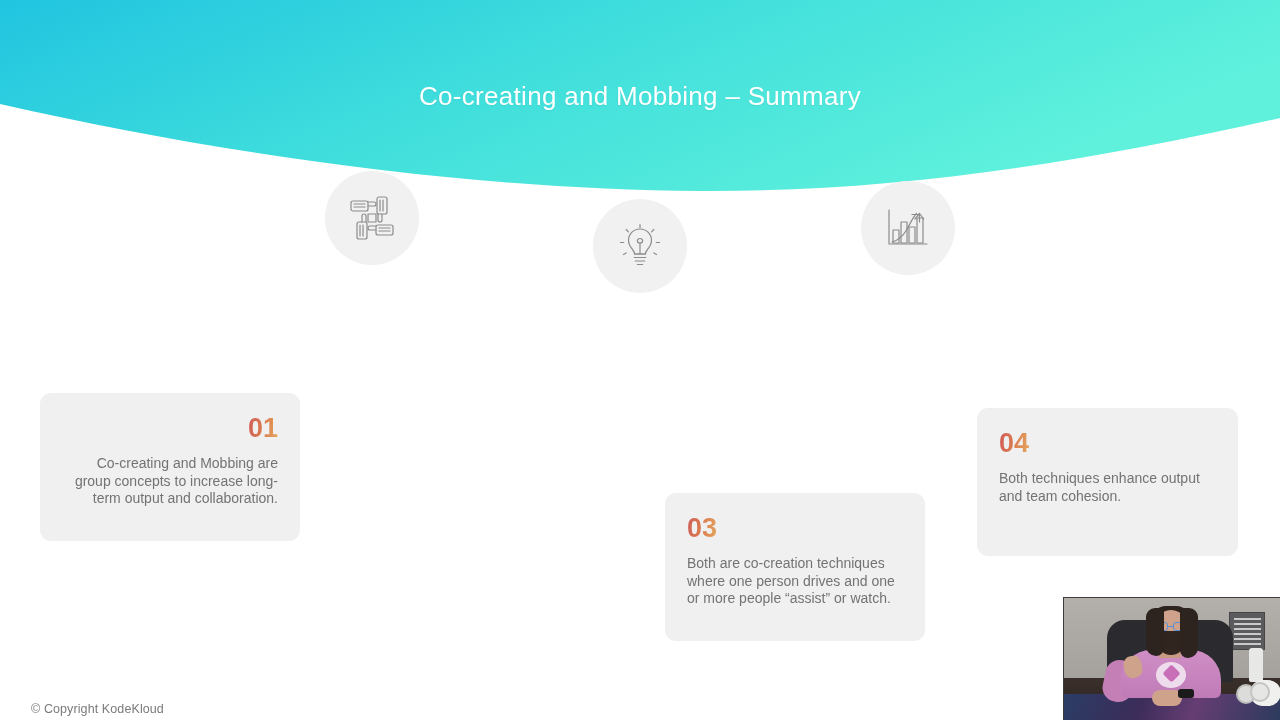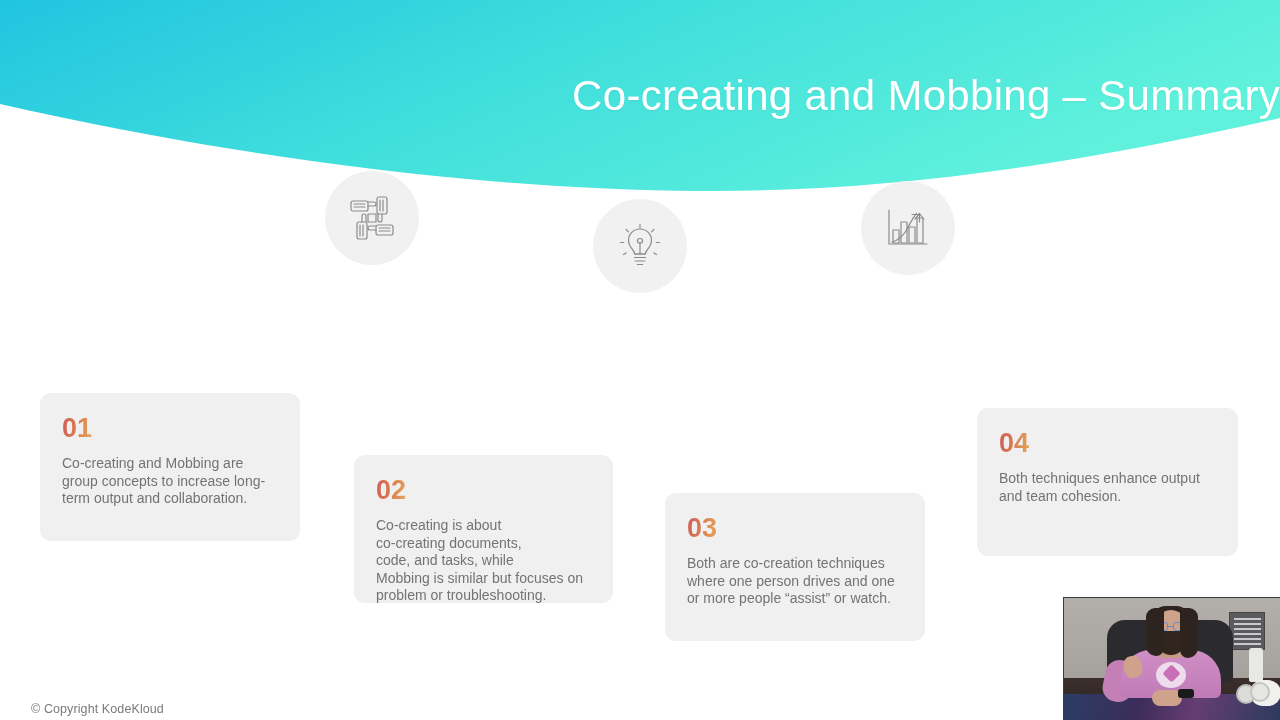--- a/index.html
+++ b/index.html
@@ -27,23 +27,23 @@
     height:200px;
     overflow:hidden;
   }
   .header-band svg { display:block; width:1280px; height:200px; }
 
   .slide-title {
     position:absolute;
     top:74px;
     left:0;
     width:1280px;
-    text-align:right;
+    text-align:center;
     color:#ffffff;
-    font-size:42px;
+    font-size:26px;
     font-weight:400;
     letter-spacing:0.3px;
     line-height:44px;
     white-space:nowrap;
     text-shadow:0 1px 2px rgba(0,0,0,0.05);
   }
 
   
   .icon-badge {
     position:absolute;
@@ -78,21 +78,21 @@
     -webkit-text-fill-color:transparent;
     display:inline-block;
   }
   .card-text {
     font-size:14px;
     line-height:17.5px;
     color:#737373;
     white-space:pre-line;
   }
 
-  #card-1 { left:40px;  top:393px; width:260px; height:148px; }
+  #card-1 { left:40px;  top:393px; width:260px; height:148px;text-align:right; }
   #card-2 { left:354px; top:455px; width:259px; height:148px; }
   #card-3 { left:665px; top:457px; width:260px; height:148px;margin-top:36px; }
   #card-4 { left:977px; top:393px; width:261px; height:148px;margin-top:15px; }
 
   
   .footer-copyright {
     position:absolute;
     left:31px;
     top:679px;
     font-size:12.5px;
@@ -234,28 +234,20 @@
       <path d="M30 12.5h7.5V20"></path>
       <path d="M37.5 11.5l-4.5 5.5M37.5 11.5l4.2 5.5"></path>
     </svg>
   </div>
 
   <div class="card" id="card-1">
     <div class="card-number">01</div>
     <div class="card-text">Co-creating and Mobbing are group concepts to increase long-term output and collaboration.</div>
   </div>
 
-  <div class="card" id="card-2">
-    <div class="card-number">02</div>
-    <div class="card-text">Co-creating is about
-co-creating documents,
-code, and tasks, while
-Mobbing is similar but focuses on
-problem or troubleshooting.</div>
-  </div>
 
   <div class="card" id="card-3">
     <div class="card-number">03</div>
     <div class="card-text">Both are co-creation techniques where one person drives and one or more people “assist” or watch.</div>
   </div>
 
   <div class="card" id="card-4">
     <div class="card-number">04</div>
     <div class="card-text">Both techniques enhance output and team cohesion.</div>
   </div>

